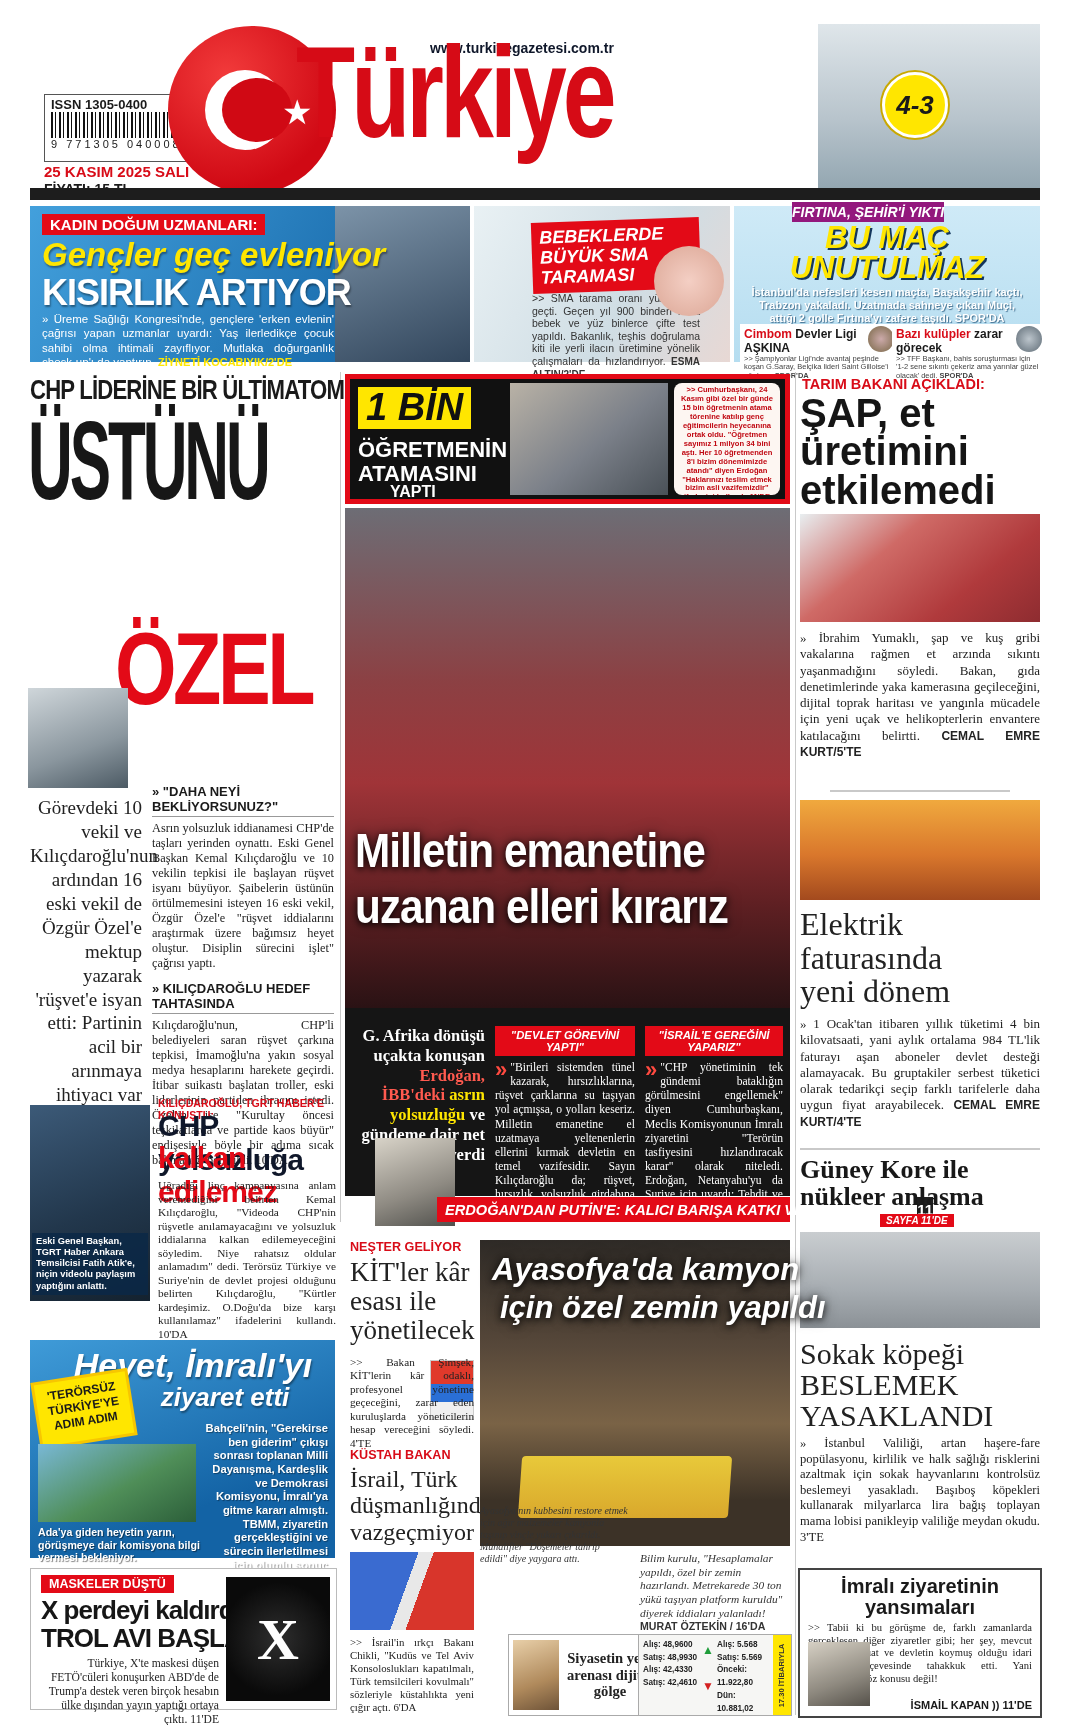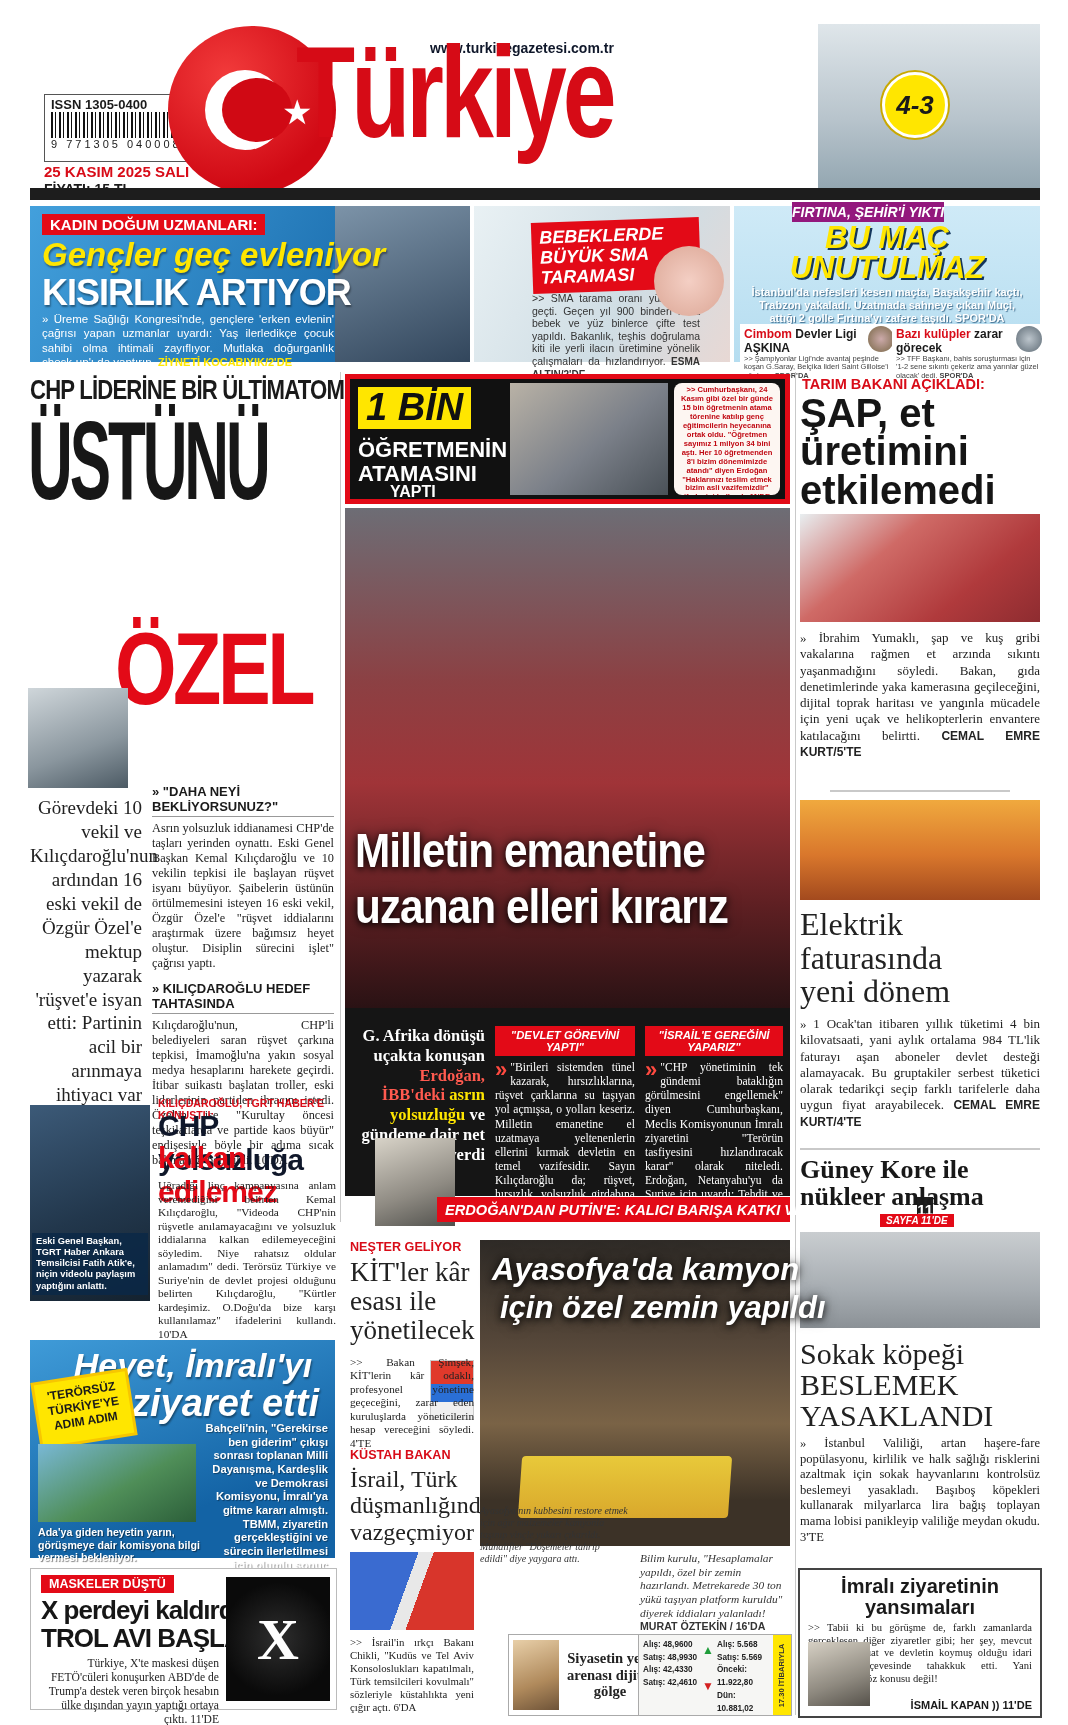--- a/index.html
+++ b/index.html
@@ -200,21 +200,21 @@
     <div class="abs" style="left:0;top:10px;width:120px;height:196px;background:linear-gradient(160deg,#3c5a78,#22374c 55%,#14222f);"></div>
     <div class="abs" style="left:2px;top:138px;width:108px;background:rgba(10,40,70,.85);color:#fff;font-weight:bold;font-size:9.3px;line-height:1.2;padding:3px 4px;">Eski Genel Başkan, TGRT Haber Ankara Temsilcisi Fatih Atik'e, niçin videolu paylaşım yaptığını anlattı.</div>
     <div class="abs kicker-red" style="left:128px;top:2px;font-size:10.6px;">KILIÇDAROĞLU, TGRT HABER'E KONUŞTU:</div>
     <div class="abs" style="left:128px;top:14px;font-size:30px;font-weight:900;letter-spacing:-1px;color:#0f172a;">CHP yolsuzluğa</div>
     <div class="abs" style="left:128px;top:46px;font-size:30px;font-weight:900;letter-spacing:-1px;color:#e30a17;">kalkan edilemez</div>
     <div class="abs serif just" style="left:128px;top:84px;width:178px;font-size:11.3px;line-height:1.2;color:#222;">Uğradığı linç kampanyasına anlam veremediğini belirten Kemal Kılıçdaroğlu, "Videoda CHP'nin rüşvetle anılamayacağını ve yolsuzluk iddialarına kalkan edilemeyeceğini söyledim. Niye rahatsız oldular anlamadım" dedi. Terörsüz Türkiye ve Suriye'nin de devlet projesi olduğunu belirten Kılıçdaroğlu, "Kürtler kardeşimiz. O.Doğu'da bize karşı kullanılamaz" ifadelerini kullandı. 10'DA</div>
   </div>
 
   <div class="abs" style="left:30px;top:1340px;width:305px;height:218px;background:linear-gradient(160deg,#3f9bd8,#1363a5 70%);">
     <div class="abs white" style="left:28px;top:6px;width:270px;text-align:center;font-size:34px;font-weight:900;font-style:italic;text-shadow:1px 2px 2px rgba(0,0,0,.4);">Heyet, İmralı'yı</div>
-    <div class="abs white" style="left:90px;top:42px;width:210px;text-align:center;font-size:38px;font-weight:900;font-style:italic;text-shadow:1px 2px 2px rgba(0,0,0,.4);">ziyaret etti</div>
+    <div class="abs white" style="left:90px;top:42px;width:210px;text-align:center;font-size:26px;font-weight:900;font-style:italic;text-shadow:1px 2px 2px rgba(0,0,0,.4);">ziyaret etti</div>
     <div class="abs" style="left:8px;top:38px;width:92px;height:56px;background:#ffe600;transform:rotate(-9deg);text-align:center;font-weight:900;font-size:12px;line-height:1.25;padding-top:6px;box-shadow:0 0 0 3px #f7c600;">
       <div>'TERÖRSÜZ</div>
       <div>TÜRKİYE'YE</div>
       <div>ADIM ADIM</div>
     </div>
     <div class="abs" style="left:8px;top:104px;width:158px;height:78px;background:linear-gradient(150deg,#79b8d6,#4f8e58 55%,#2c5f3a);"></div>
     <div class="abs white" style="left:8px;top:186px;width:170px;font-weight:bold;font-size:10.6px;line-height:1.2;text-shadow:1px 1px 1px rgba(0,0,0,.5);">Ada'ya giden heyetin yarın, görüşmeye dair komisyona bilgi vermesi bekleniyor.</div>
     <div class="abs white" style="left:172px;top:82px;width:126px;font-size:11.2px;line-height:1.22;text-align:right;font-weight:bold;text-shadow:1px 1px 1px rgba(0,0,0,.4);">Bahçeli'nin, "Gerekirse ben giderim" çıkışı sonrası toplanan Milli Dayanışma, Kardeşlik ve Demokrasi Komisyonu, İmralı'ya gitme kararı almıştı. TBMM, ziyaretin gerçekleştiğini ve sürecin ilerletilmesi için olumlu sonuç alındığını, Terörsüz Türkiye hedefine kararlılıkla yürüneceğini ifade etti. 10'DA</div>
   </div>
 

